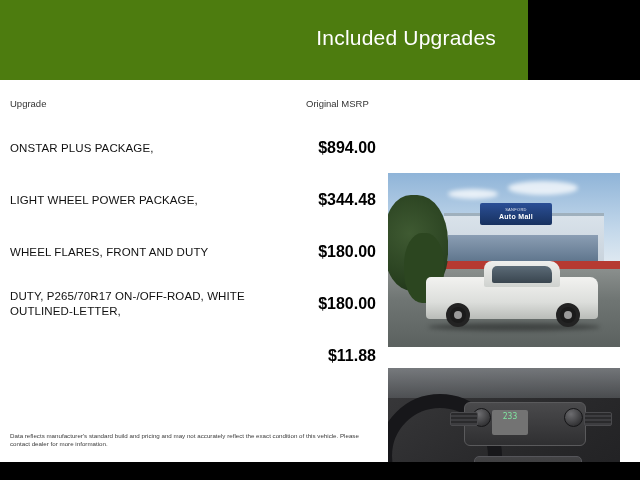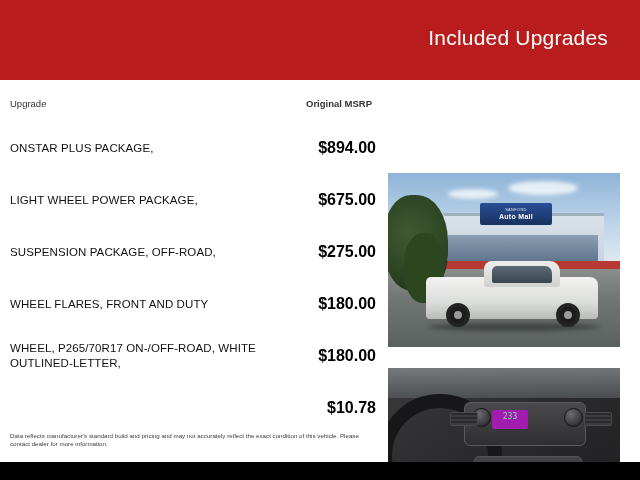--- a/index.html
+++ b/index.html
@@ -17,23 +17,23 @@
     position: relative;
     width: 640px;
     height: 480px;
     background: #000;
   }
   
   .header {
     position: absolute;
     left: 0;
     top: 0;
-    width: 640px;
+    width: 528px;
     height: 80px;
-    background: #b91c1c;
+    background: #4d7c0f;
   }
   .header-title {
     position: absolute;
     right: 32px;
     top: 26px;
     color: #ffffff;
     font-size: 21px;
     font-weight: 400;
     letter-spacing: 0.2px;
     white-space: nowrap;
@@ -70,21 +70,20 @@
     top: 0;
     font-size: 9.5px;
     color: #333333;
   }
   .col-msrp-head {
     position: absolute;
     left: 306px;
     top: 0;
     font-size: 9.5px;
     color: #333333;
-    font-weight: bold;
   }
   .rows {
     position: absolute;
     left: 0;
     top: 42px;
     width: 388px;
   }
   .row {
     position: relative;
     height: 52px;
@@ -258,22 +257,22 @@
     border-radius: 50%;
     background: transparent;
   }
   .dash-cluster {
     position: absolute; left: 76px; top: 34px; width: 120px; height: 42px;
     background: linear-gradient(#4a4a4c, #2f2f31);
     border-radius: 6px;
     border: 1px solid #5a5a5c;
   }
   .radio-display {
-    position: absolute; left: 104px; top: 42px; width: 36px; height: 19px;
-    background: #a21caf;
+    position: absolute; left: 104px; top: 42px; width: 36px; height: 25px;
+    background: #737373;
     border-radius: 2px;
     color: #7fe6a0;
     font-family: "DejaVu Sans Mono", monospace;
     font-size: 8px;
     text-align: center;
     line-height: 13px;
   }
   .knob {
     position: absolute;
     width: 17px; height: 17px;
@@ -325,36 +324,32 @@
       <div class="col-msrp-head">Original MSRP</div>
     </div>
 
     <div class="rows">
       <div class="row">
         <div class="label">ONSTAR PLUS PACKAGE,</div>
         <div class="price">$894.00</div>
       </div>
       <div class="row">
         <div class="label">LIGHT WHEEL POWER PACKAGE,</div>
-        <div class="price">$675.00</div>
-      </div>
-      <div class="row">
-        <div class="label">SUSPENSION PACKAGE, OFF-ROAD,</div>
-        <div class="price">$275.00</div>
+        <div class="price">$344.48</div>
       </div>
       <div class="row">
         <div class="label">WHEEL FLARES, FRONT AND DUTY</div>
         <div class="price">$180.00</div>
       </div>
       <div class="row">
-        <div class="label">WHEEL, P265/70R17 ON-/OFF-ROAD, WHITE OUTLINED-LETTER,</div>
+        <div class="label">DUTY, P265/70R17 ON-/OFF-ROAD, WHITE OUTLINED-LETTER,</div>
         <div class="price">$180.00</div>
       </div>
       <div class="row">
-        <div class="price">$10.78</div>
+        <div class="price">$11.88</div>
       </div>
     </div>
 
     <div class="disclaimer">Data reflects manufacturer's standard build and pricing and may not accurately reflect the exact condition of this vehicle. Please contact dealer for more information.</div>
 
     <div class="photo photo-top">
       <div class="sky"></div>
       <div class="cloud" style="left:120px; top:8px; width:70px; height:14px;"></div>
       <div class="cloud" style="left:60px; top:16px; width:50px; height:10px;"></div>
       <div class="dealer-building"></div>

